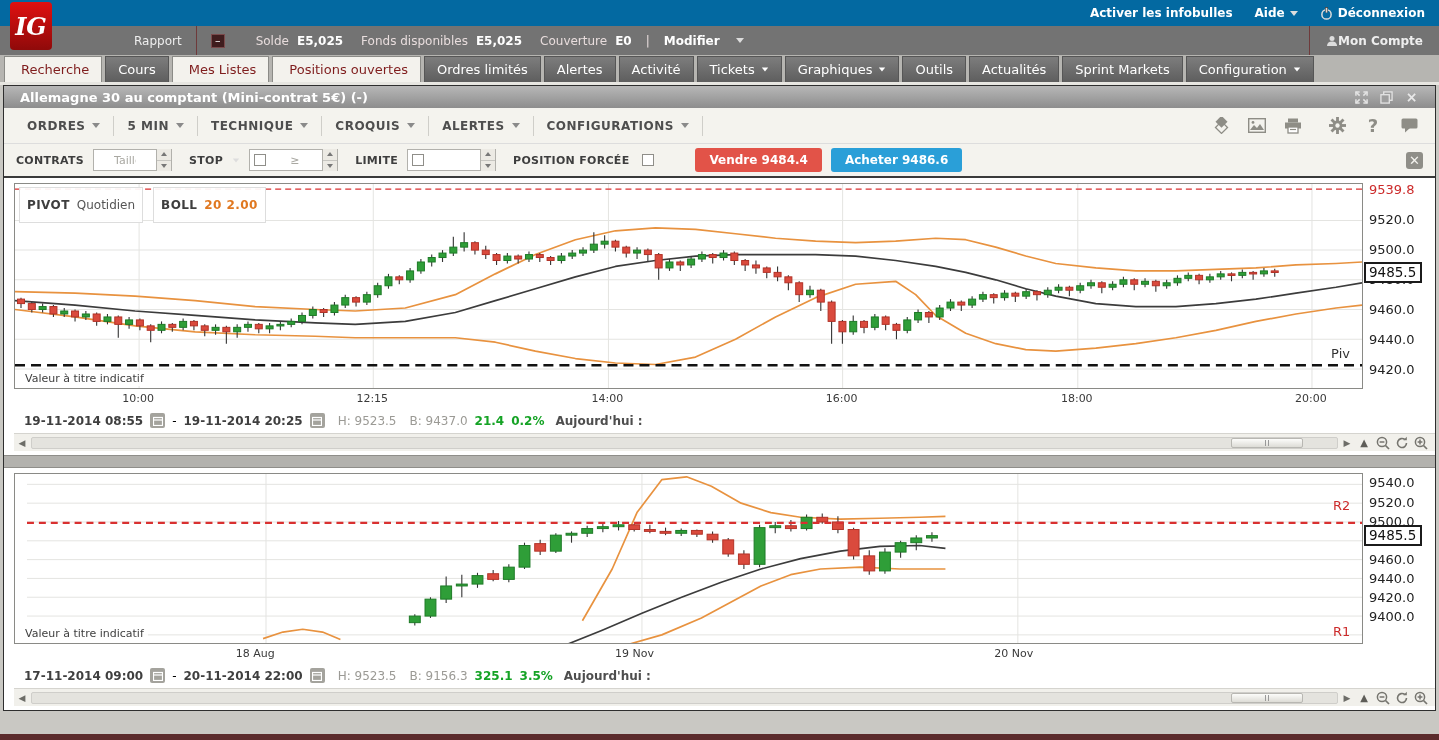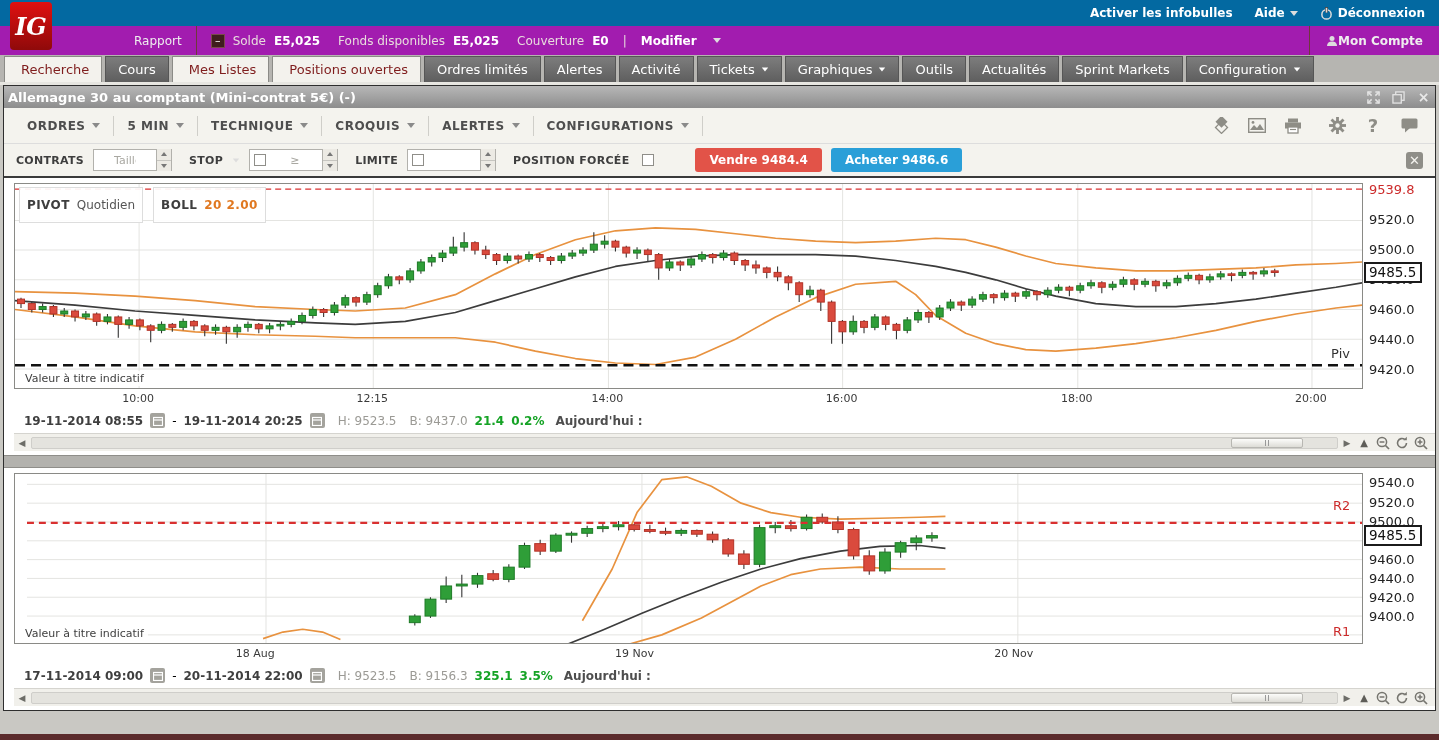--- a/index.html
+++ b/index.html
@@ -5,49 +5,49 @@
   * { margin:0; padding:0; box-sizing:border-box; }
   html,body { width:1439px; height:740px; overflow:hidden;
     font-family:"DejaVu Sans","Liberation Sans",sans-serif; background:#c9c8c3; }
 
   
   .topbar { height:26px; background:#0369a1; display:flex; align-items:center;
     justify-content:flex-end; gap:22px; padding-right:14px; color:#fff; font-size:12px; font-weight:bold; }
   .topbar .item { display:flex; align-items:center; gap:5px; cursor:pointer; }
   .caret { display:inline-block; width:0; height:0; border-left:4px solid transparent;
     border-right:4px solid transparent; border-top:5px solid #ddd; }
-  .accountbar { height:29px; background:#a21caf; display:flex; align-items:center;
+  .accountbar { height:29px; background:#737373; display:flex; align-items:center;
     color:#eee; font-size:12px; position:relative; padding-left:120px; }
   .iglogo { position:absolute; left:10px; top:-24px; width:42px; height:48px;
     background:linear-gradient(#e01010,#8f0a0a); border-radius:4px; color:#fff;
     font-size:24px; font-weight:bold; font-style:italic; display:flex; align-items:center;
     justify-content:center; font-family:"DejaVu Serif","Liberation Serif",serif; }
   .acc-sec { display:flex; align-items:center; gap:8px; padding:0 14px; height:100%; }
   .acc-sec.rapport { border-right:1px solid #6e3a3b; }
   .minusbox { width:14px; height:14px; background:#3f1d1e; border:1px solid #7a4a4b;
     color:#fff; font-size:11px; line-height:11px; text-align:center; cursor:pointer; }
-  .acc-label { color:#e8dddd; }
+  .acc-label { color:#e8dddd;margin-left:23px; }
   .acc-val { font-weight:bold; color:#fff; }
   .acc-right { margin-left:auto; border-left:1px solid #6e3a3b; height:100%;
     display:flex; align-items:center; gap:0; padding:0 16px; font-weight:bold; cursor:pointer; }
 
   
   .tabbar { height:30px; background:#b6b5b1; display:flex; align-items:flex-end;
     padding:3px 0 0 4px; gap:3px; border-bottom:3px solid #e7e6e1; }
   .tab { height:26px; display:flex; align-items:center; gap:6px; padding:0 12px;
     font-size:13px; cursor:pointer; border:1px solid #8b8b87; border-bottom:none; }
   .tab.light { background:#f3f2ed; color:#7f1d1d;padding-left:16px; }
   .tab.dark { background:linear-gradient(#7d7d7d,#5e5e5e); color:#fff; border-color:#565656; }
   .tab .caret { border-top-color:#fff; transform:scale(.8); }
 
   
   .window { margin:0 3px; border:1px solid #2e2e2e; background:#f4f3ee; }
   .titlebar { height:22px; background:linear-gradient(#b7b7b7,#8d8d8d);
     display:flex; align-items:center; color:#fff; font-size:13px; font-weight:bold;
-    padding:0 4px; }
+    padding:0 16px; }
   .title-controls { margin-left:auto; display:flex; gap:10px; align-items:center; }
   .tc { width:15px; height:15px; color:#e8e8e8; cursor:pointer; display:flex;
     align-items:center; justify-content:center; font-size:14px; font-weight:bold; }
 
   
   .toolbar { height:36px; display:flex; align-items:center; background:#f4f3ee;
     border-bottom:1px solid #ddd; padding:0 10px; }
   .menu { display:flex; align-items:center; gap:7px; padding:0 13px; height:20px;
     border-right:1px solid #cfcec9; font-size:12px; font-weight:bold; letter-spacing:.5px;
     color:#4e4e4e; cursor:pointer; }

